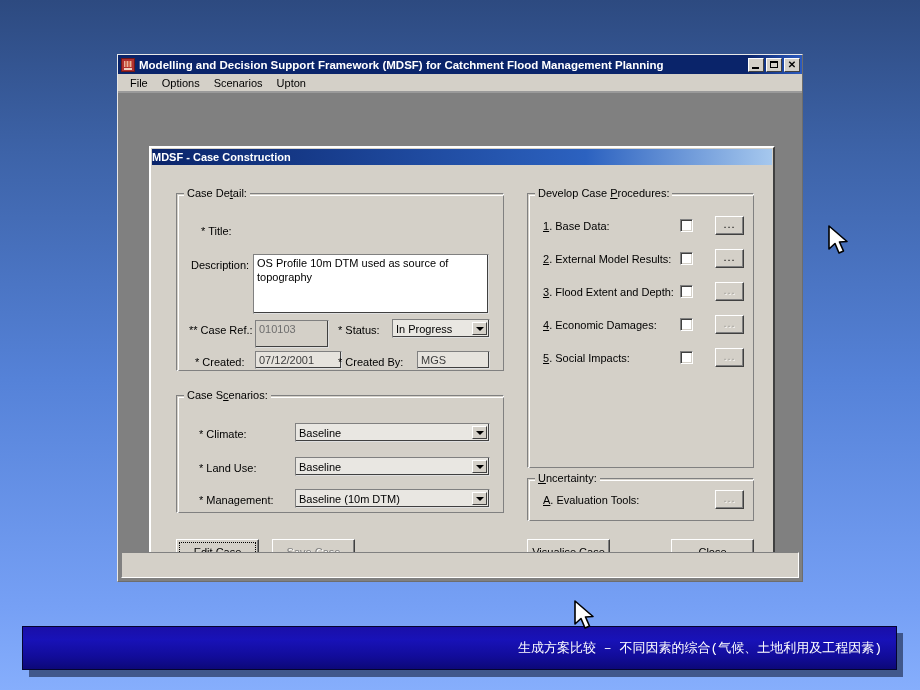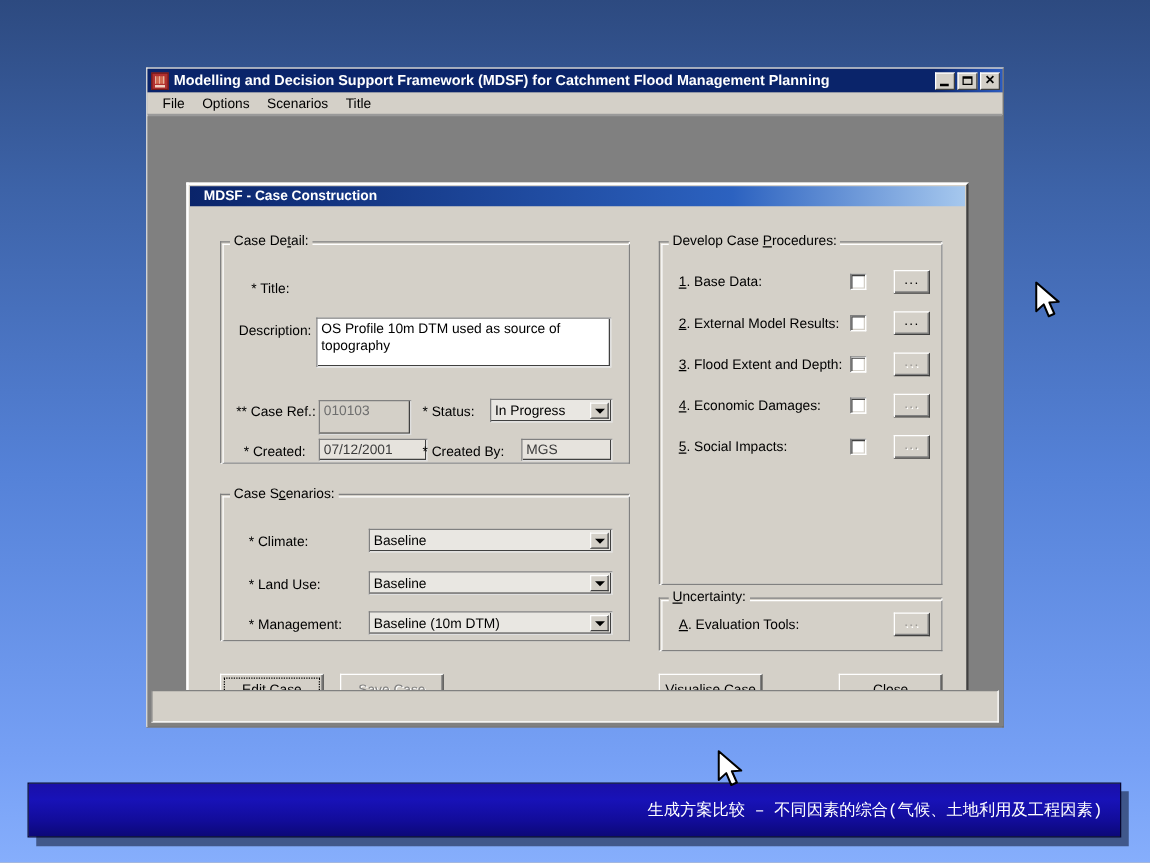--- a/index.html
+++ b/index.html
@@ -144,21 +144,21 @@
     border-right: 2px solid #404040;
     border-bottom: 2px solid #404040;
     box-sizing: border-box;
   }
   .mdi-titlebar {
     margin: 1px;
     height: 16px;
     background: linear-gradient(to right, #0a246a 0%, #2c62c0 70%, #a6c8ee 100%);
     display: flex;
     align-items: center;
-    padding-left: 11px;
+    padding-left: 0;
     box-sizing: border-box;
   }
   .mdi-titlebar-text {
     color: #fff;
     font-size: 11px;
     font-weight: bold;
     white-space: nowrap;
   }
   .mdi-client {
     position: absolute;
@@ -384,40 +384,40 @@
       <div class="tb-btn tb-close">
         <span class="tb-close-glyph">✕</span>
       </div>
     </div>
   </div>
 
   <div class="menubar">
     <div class="menu-item">File</div>
     <div class="menu-item">Options</div>
     <div class="menu-item">Scenarios</div>
-    <div class="menu-item">Title</div>
+    <div class="menu-item">Upton</div>
   </div>
 
   <div class="app-body">
 
     <div class="mdi-window">
       <div class="mdi-titlebar">
         <div class="mdi-titlebar-text">MDSF - Case Construction</div>
       </div>
 
       <div class="mdi-client">
 
         <div class="groupbox" style="left:24px; top:27px; width:328px; height:178px;">
           <div class="gb-title"><span>Case De</span><u class="acc">t</u><span>ail:</span></div>
           <div class="gb-inner">
 
             <div class="lbl" style="left:24px; top:31px;">* Title:</div>
 
             <div class="lbl" style="left:14px; top:65px;">Description:</div>
-            <div class="txtfield multiline" style="left:76px; top:60px; width:236px; height:40px;">OS Profile 10m DTM used as source of topography</div>
+            <div class="txtfield multiline" style="left:76px; top:60px; width:236px; height:60px;">OS Profile 10m DTM used as source of topography</div>
 
             <div class="lbl" style="left:12px; top:130px;">** Case Ref.:</div>
             <div class="txtfield readonly" style="left:78px; top:126px; width:74px; height:28px;">010103</div>
 
             <div class="lbl" style="left:161px; top:130px;">* Status:</div>
             <div class="combo" style="left:215px; top:125px; width:98px; height:19px;">
               <span>In Progress</span>
               <span class="combo-arrow"></span>
             </div>
 

